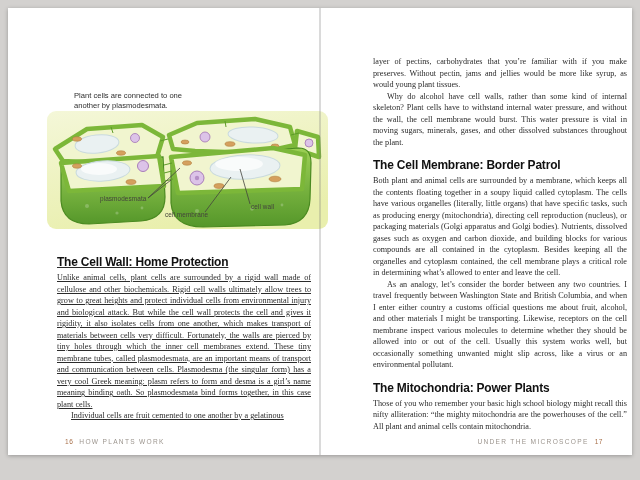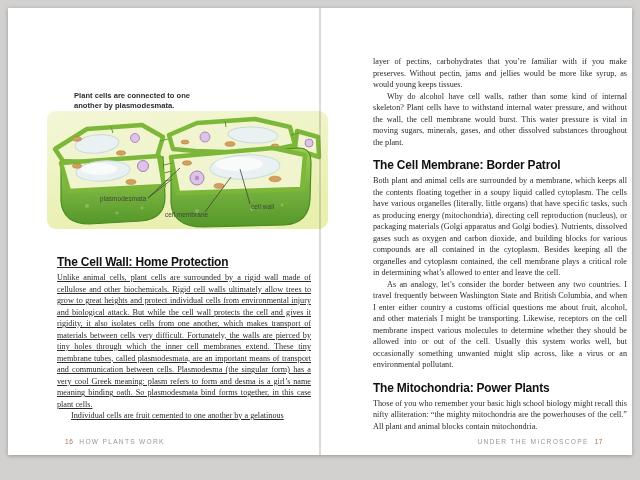--- a/index.html
+++ b/index.html
@@ -26,21 +26,21 @@
   .bodycol p.noindent{text-indent:0;}
   h2.sec{
     margin:0 0 3px 0;font-size:12.6px;font-weight:bold;color:#111;
     letter-spacing:-0.2px;white-space:nowrap;
     transform:scaleX(.95);transform-origin:left center;
   }
   h2.gap{margin-top:10px;}
   
   .fig-caption{
     position:absolute;left:66px;top:83px;width:130px;
-    font-size:7.6px;font-weight:bold;line-height:9.6px;color:#2e2e2e;
+    font-size:7.6px;font-weight:normal;line-height:9.6px;color:#2e2e2e;
   }
   .figure{position:absolute;left:39px;top:103px;width:281px;height:118px;}
   .figure svg{position:absolute;left:0;top:0;}
   .fig-label{
     position:absolute;font-size:6.4px;color:#44443c;letter-spacing:.1px;
     white-space:nowrap;
   }
   
   .folio{
     position:absolute;top:430px;font-size:6.6px;letter-spacing:1.3px;
@@ -161,29 +161,29 @@
       <p>Individual cells are fruit cemented to one another by a gelatinous</p>
     </div>
 
     <div class="folio folio-left">
       <span class="num">16</span><span class="sep"></span><span>HOW PLANTS WORK</span>
     </div>
   </div>
 
   <div>
     <div class="bodycol" style="left:365px;top:48px;width:254px;">
-      <p class="noindent">layer of pectins, carbohydrates that you’re familiar with if you make preserves. Without pectin, jams and jellies would be more like syrup, as would young keeps tissues.</p>
+      <p class="noindent">layer of pectins, carbohydrates that you’re familiar with if you make preserves. Without pectin, jams and jellies would be more like syrup, as would young plant tissues.</p>
       <p>Why do alcohol have cell walls, rather than some kind of internal skeleton? Plant cells have to withstand internal water pressure, and without the wall, the cell membrane would burst. This water pressure is vital in moving sugars, minerals, gases, and other dissolved substances throughout the plant.</p>
 
       <h2 class="sec gap">The Cell Membrane: Border Patrol</h2>
       <p class="noindent">Both plant and animal cells are surrounded by a membrane, which keeps all the contents floating together in a soupy liquid called cytoplasm. The cells have various organelles (literally, little organs) that have specific tasks, such as producing energy (mitochondria), directing cell reproduction (nucleus), or packaging materials (Golgi apparatus and Golgi bodies). Nutrients, dissolved gases such as oxygen and carbon dioxide, and building blocks for various compounds are all contained in the cytoplasm. Besides keeping all the organelles and cytoplasm contained, the cell membrane plays a critical role in determining what’s allowed to enter and leave the cell.</p>
       <p>As an analogy, let’s consider the border between any two countries. I travel frequently between Washington State and British Columbia, and when I enter either country a customs official questions me about fruit, alcohol, and other materials I might be transporting. Likewise, receptors on the cell membrane inspect various molecules to determine whether they should be allowed into or out of the cell. Usually this system works well, but occasionally something unwanted might slip across, like a virus or an environmental pollutant.</p>
 
       <h2 class="sec gap">The Mitochondria: Power Plants</h2>
-      <p class="noindent">Those of you who remember your basic high school biology might recall this nifty alliteration: “the mighty mitochondria are the powerhouses of the cell.” All plant and animal blocks contain mitochondria.</p>
+      <p class="noindent">Those of you who remember your basic high school biology might recall this nifty alliteration: “the mighty mitochondria are the powerhouses of the cell.” All plant and animal cells contain mitochondria.</p>
     </div>
 
     <div class="folio folio-right">
       <span>UNDER THE MICROSCOPE</span><span class="sep"></span><span class="num">17</span>
     </div>
   </div>
 
   <div class="spine"></div>
 </div>
 

